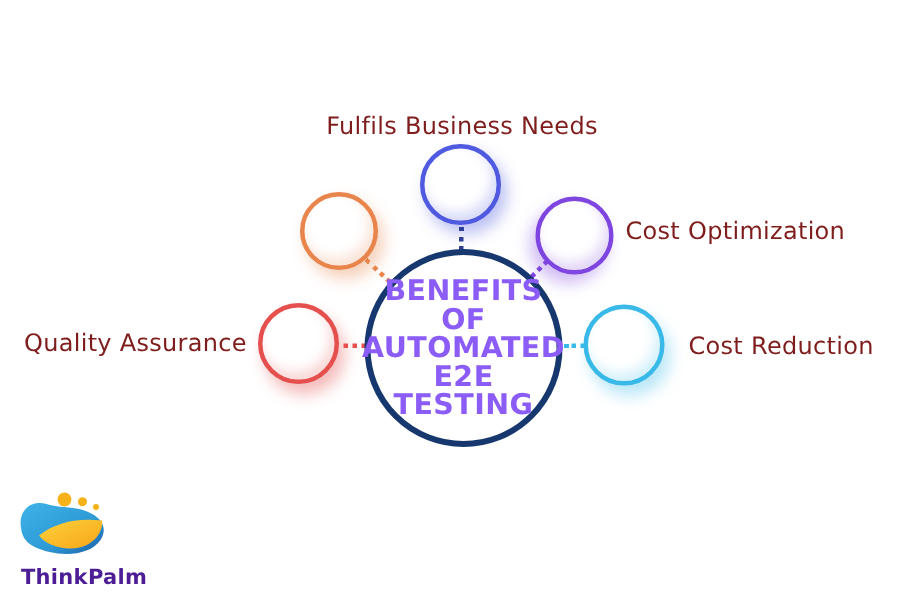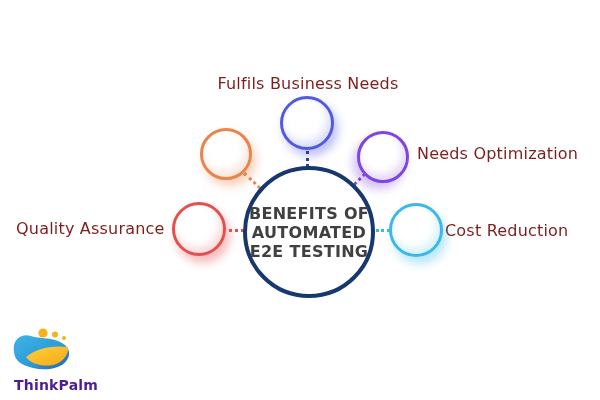--- a/index.html
+++ b/index.html
@@ -35,21 +35,21 @@
   .sat-cyan{
     left:389px;top:203px;width:54px;height:54px;border-color:#38b9e8;
     box-shadow:4px 7px 10px rgba(56,185,232,.35), inset -3px -5px 8px rgba(56,185,232,.22);
   }
   
   .center-circle{
     left:243px;top:166px;width:132px;height:132px;border:4px solid #17386e;
     display:flex;align-items:center;justify-content:center;text-align:center;
   }
   .center-text{
-    color:#404040;font-weight:bold;font-size:16px;line-height:19px;letter-spacing:.3px;
+    color:#8b5cf6;font-weight:bold;font-size:19px;line-height:19px;letter-spacing:.3px;
   }
   
   .conn{position:absolute;}
   .conn-h{border-top:3px dotted;}
   .conn-v{border-left:3px dotted;}
   .conn-top{left:306px;top:151px;height:16px;border-color:#2f3f96;}
   .conn-orange{left:245px;top:172px;width:22px;border-color:#e8854d;
     transform:rotate(43deg);transform-origin:0 0;}
   .conn-purple{left:366px;top:175px;width:15px;border-color:#7e45e0;
     transform:rotate(135deg);transform-origin:0 0;}
@@ -61,23 +61,23 @@
     margin-top:3px;font-size:14px;font-weight:600;color:#4c1d95;letter-spacing:.2px;
     padding-left:2px;
   }
 </style>
 </head>
 <body>
 
 <div class="canvas">
 
   <div class="node-label" style="left:308px;top:74px;transform:translateX(-50%);">Fulfils Business Needs</div>
-  <div class="node-label" style="left:417px;top:144px;">Needs Optimization</div>
+  <div class="node-label" style="left:417px;top:144px;">Cost Optimization</div>
   <div class="node-label" style="left:16px;top:219px;">Quality Assurance</div>
-  <div class="node-label" style="left:445px;top:221px;">Cost Reduction</div>
+  <div class="node-label" style="left:459px;top:221px;">Cost Reduction</div>
 
   <div class="circle sat sat-blue"></div>
   <div class="circle sat sat-orange"></div>
   <div class="circle sat sat-purple"></div>
   <div class="circle sat sat-red"></div>
   <div class="circle sat sat-cyan"></div>
 
   <div class="conn conn-v conn-top"></div>
   <div class="conn conn-h conn-orange"></div>
   <div class="conn conn-h conn-purple"></div>

